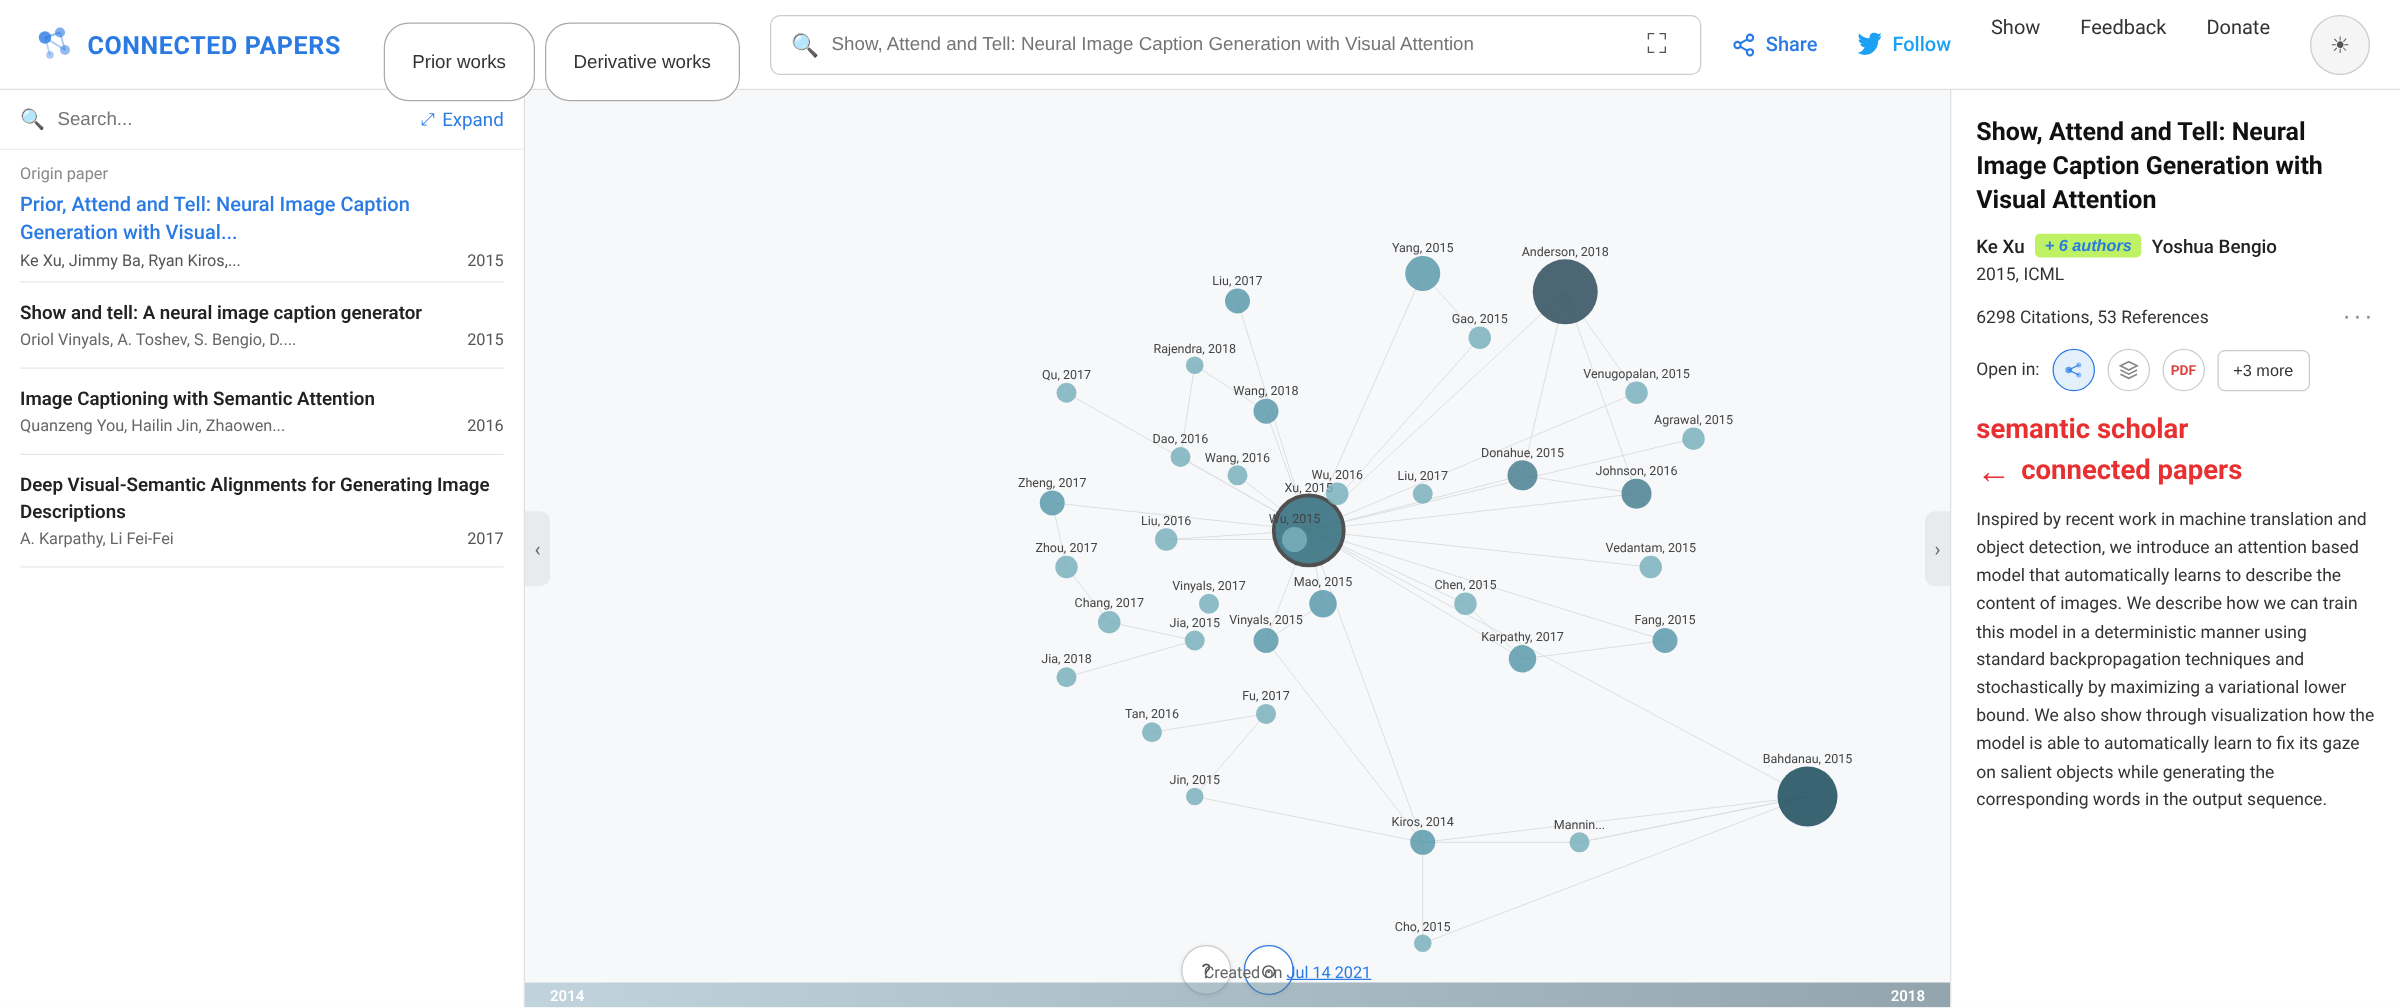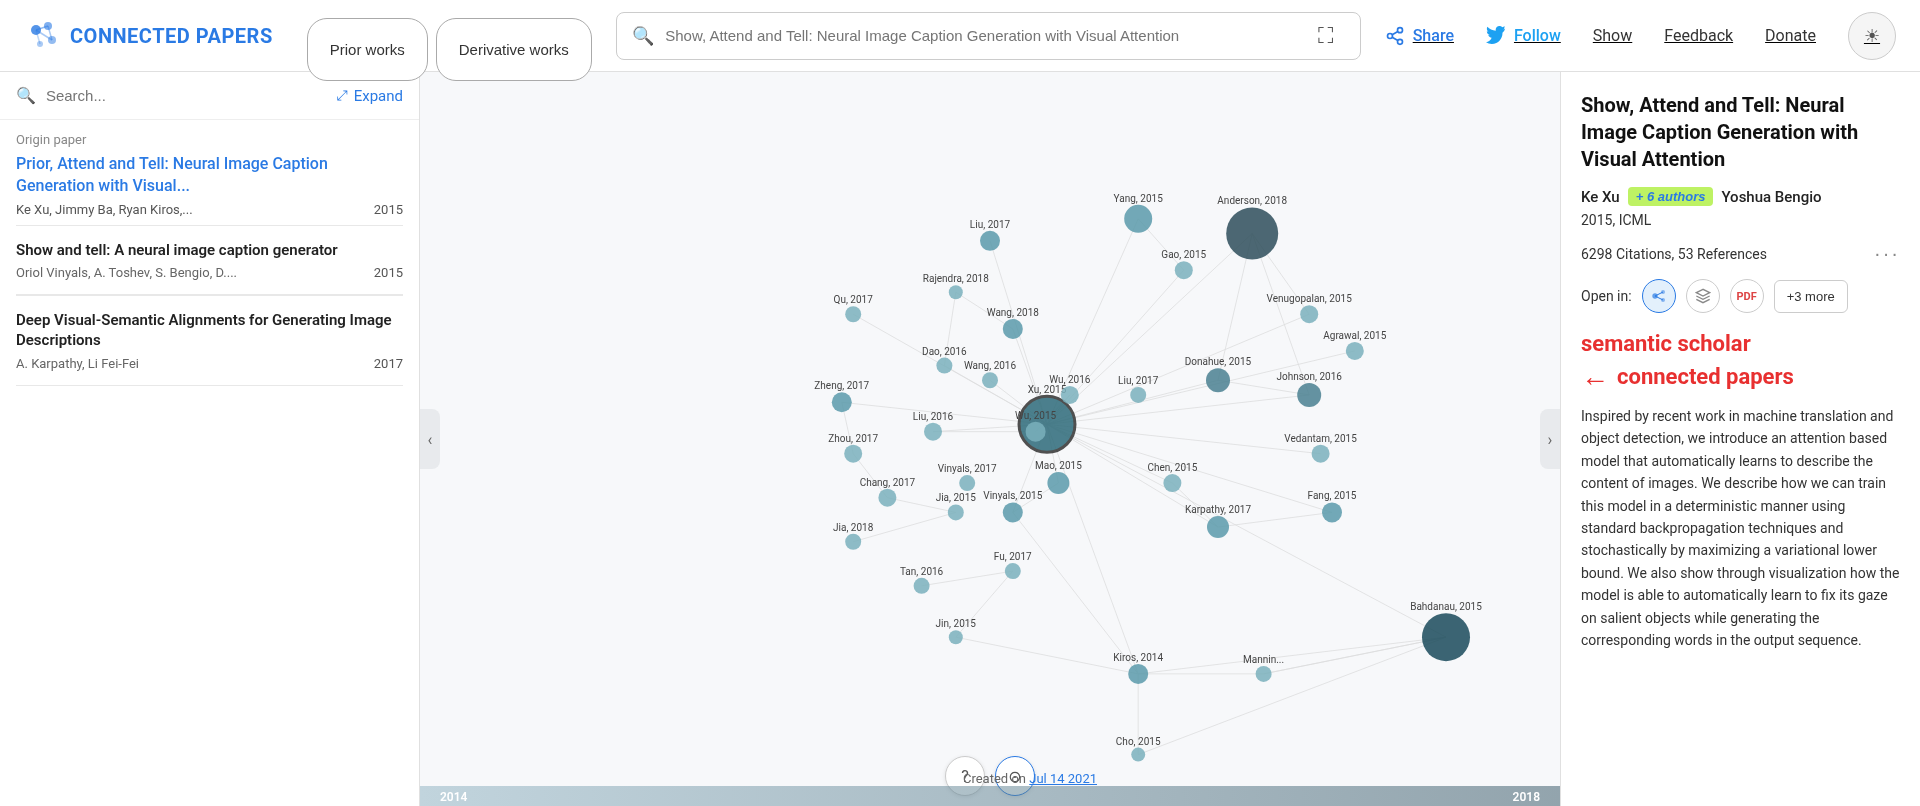--- a/index.html
+++ b/index.html
@@ -29,21 +29,21 @@
     .nav-search-bar {
       flex: 1; margin: 0 24px; display: flex; align-items: center;
       border: 1.5px solid #ccc; border-radius: 8px; padding: 0 16px; height: 48px; background: #fff;
     }
     .nav-search-bar input {
       border: none; outline: none; width: 100%; font-size: 15px; color: #333;
     }
     .search-icon-nav { color: #777; margin-right: 10px; font-size: 18px; }
     .fullscreen-btn { width: 40px; height: 40px; display: flex; align-items: center; justify-content: center; cursor: pointer; color: #555; font-size: 22px; }
 
-    .nav-right { display: flex; align-items: center; gap: 32px; text-decoration: underline; }
+    .nav-right { display: flex; gap: 32px; }
     .nav-share { display: flex; align-items: center; gap: 8px; color: #2a7ae4; font-size: 16px; cursor: pointer; font-weight: 500; }
     .nav-follow { display: flex; align-items: center; gap: 8px; color: #1da1f2; font-size: 16px; cursor: pointer; font-weight: 500; }
     .nav-link { font-size: 16px; color: #333; cursor: pointer; }
     .theme-btn {
       width: 48px; height: 48px; border-radius: 50%; border: 1.5px solid #ccc; background: #f5f5f5;
       display: flex; align-items: center; justify-content: center; cursor: pointer; font-size: 18px; color: #555;
     }
 
     
     .main-layout { display: flex; height: calc(806px - 72px); }
@@ -191,20 +191,27 @@
 
     <div class="paper-item">
       <div class="paper-title">Show and tell: A neural image caption generator</div>
       <div class="paper-authors-row">
         <span class="paper-authors">Oriol Vinyals, A. Toshev, S. Bengio, D....</span>
         <span class="paper-year">2015</span>
       </div>
     </div>
     <div class="divider"></div>
 
+    <div class="paper-item">
+      <div class="paper-title">Image Captioning with Semantic Attention</div>
+      <div class="paper-authors-row">
+        <span class="paper-authors">Quanzeng You, Hailin Jin, Zhaowen...</span>
+        <span class="paper-year">2016</span>
+      </div>
+    </div>
     <div class="divider"></div>
 
     <div class="paper-item">
       <div class="paper-title">Deep Visual-Semantic Alignments for Generating Image Descriptions</div>
       <div class="paper-authors-row">
         <span class="paper-authors">A. Karpathy, Li Fei-Fei</span>
         <span class="paper-year">2017</span>
       </div>
     </div>
     <div class="divider"></div>

